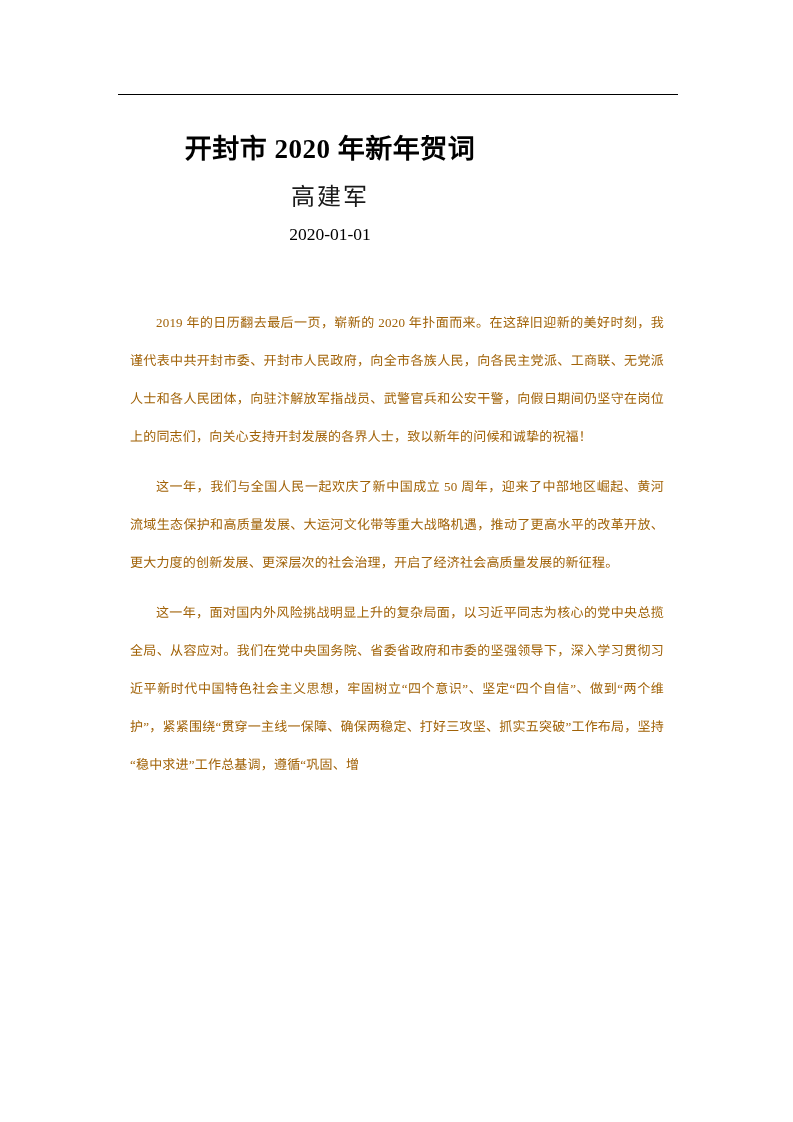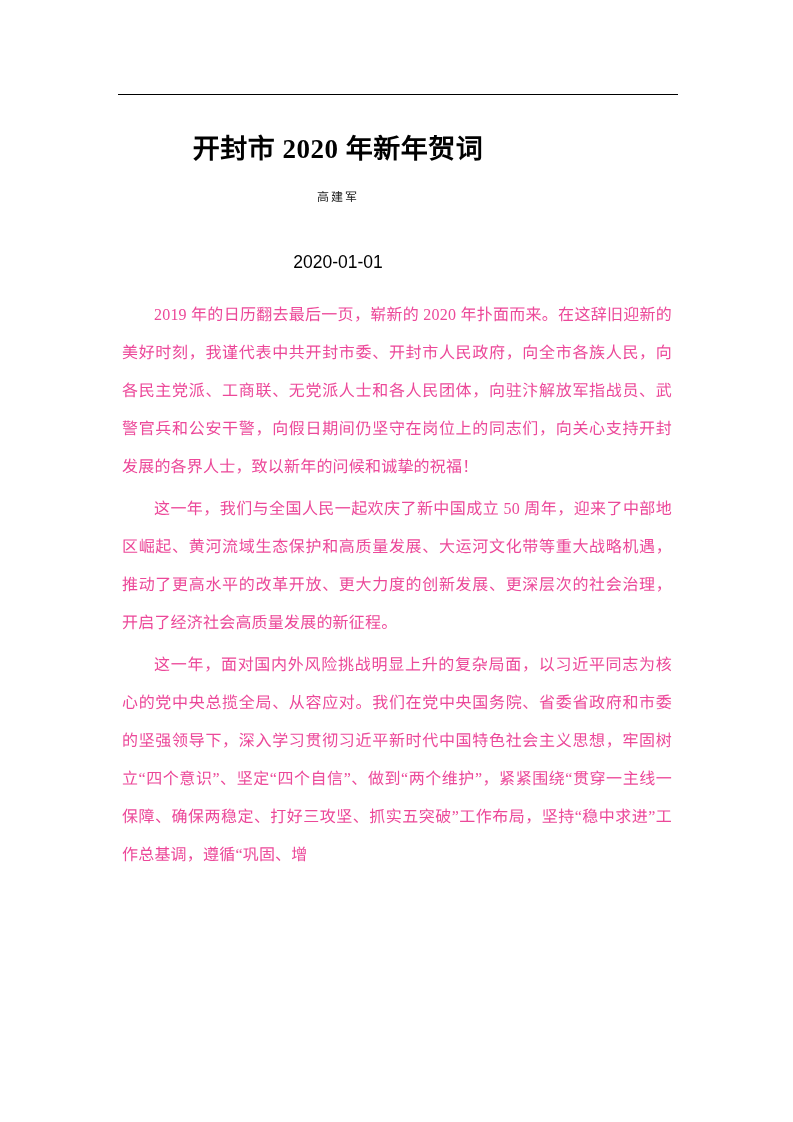--- a/index.html
+++ b/index.html
@@ -25,70 +25,70 @@
     left: 118px;
     top: 94px;
     width: 560px;
     height: 0;
     border-top: 1.6px solid #000000;
   }
 
   
   .title-block {
     position: absolute;
-    left: 16px;
+    left: 8px;
     top: 130px;
     width: 644px;
     text-align: center;
   }
 
   .doc-title {
     font-family: "Liberation Serif", "DejaVu Serif", serif;
     font-size: 27px;
     font-weight: bold;
     line-height: 38px;
     color: #000000;
     letter-spacing: 0.5px;
     margin: 0;
   }
 
   .doc-author {
     font-family: "Liberation Serif", "DejaVu Serif", serif;
-    font-size: 12px;
+    font-size: 24px;
     font-weight: normal;
     line-height: 30px;
     color: #1a1a1a;
     letter-spacing: 2px;
     margin: 14px 0 0 0;
     text-align: center;
   }
 
   .doc-date {
-    font-family: Liberation Sans, sans-serif;
+    font-family: Liberation Serif, serif;
     font-size: 17.5px;
     font-weight: normal;
     line-height: 28px;
     color: #000000;
-    margin: 36px 0 0 0;
+    margin: 8px 0 0 0;
   }
 
   
   .body-block {
     position: absolute;
     left: 118px;
     top: 292px;
     width: 558px;
   }
 
   .para {
     font-family: "Liberation Serif", "DejaVu Serif", serif;
-    font-size: 16px;
+    font-size: 13px;
     line-height: 38px;
-    color: #ec4899;
-    margin: 4px;
+    color: #a16207;
+    margin: 12px;
     text-align: justify;
     text-justify: inter-character;
     text-indent: 2em;
     letter-spacing: 0.2px;
     word-break: break-all;
   }
 
   
   .para.truncated {
     text-align: justify;

